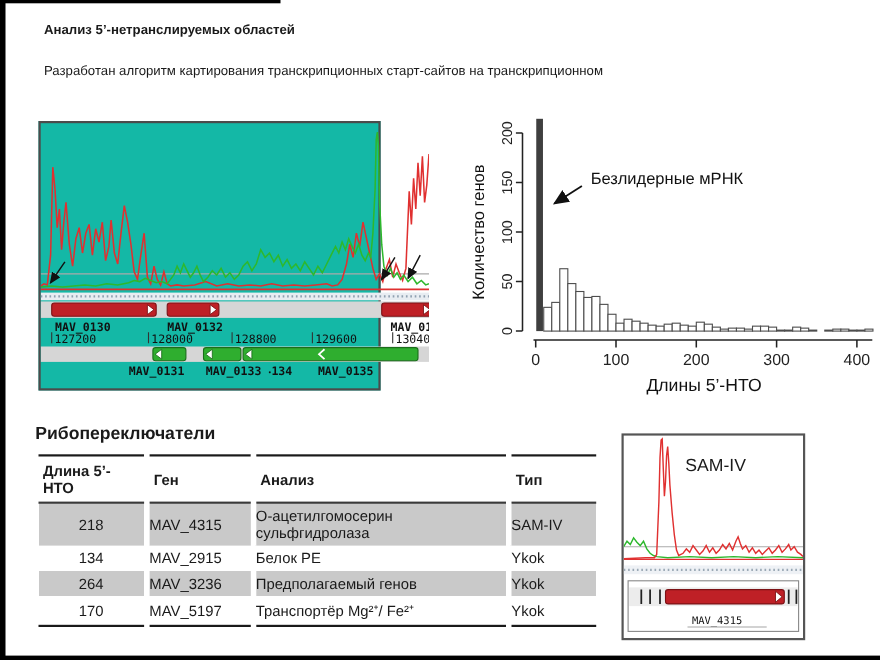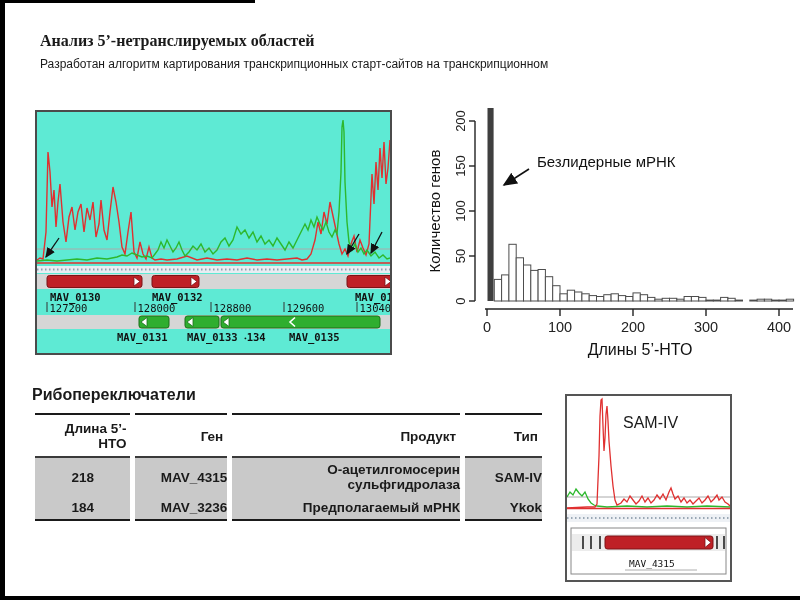--- a/index.html
+++ b/index.html
@@ -2,33 +2,33 @@
 <html><head>
 <meta charset="utf-8">
 <style>
   html,body{margin:0;padding:0;}
   body{width:800px;height:600px;background:#fff;position:relative;overflow:hidden;
        font-family:"Liberation Sans",sans-serif;color:#1a1a1a;}
   .edge{position:absolute;background:#000;}
   .edge-left{left:0;top:0;width:5px;height:600px;}
   .edge-bottom{left:0;top:596px;width:800px;height:4px;}
   .edge-topleft{left:0;top:0;width:255px;height:3px;}
-  .title{position:absolute;left:40px;top:32px;font-size:16px;font-weight:bold;font-family:Liberation Serif, serif;}
+  .title{position:absolute;left:40px;top:20px;font-size:12px;font-weight:bold;}
   .para{position:absolute;left:40px;top:53px;font-size:12px;line-height:22px;width:710px;}
-  .gb-panel{position:absolute;left:35px;top:110px;width:357px;height:245px;
-            border:2px solid #4b4b4b;box-sizing:border-box;background:#5eead4;}
+  .gb-panel{position:absolute;left:35px;top:110px;width:311px;height:245px;
+            border:2px solid #4b4b4b;box-sizing:border-box;background:#14b8a6;}
   .hist-panel{position:absolute;left:425px;top:103px;width:375px;height:260px;}
   .sec-title{position:absolute;left:32px;top:386px;font-size:16px;font-weight:bold;}
   .table-wrap{position:absolute;left:35px;top:413px;width:507px;}
   table.ribo{width:100%;border-collapse:collapse;font-size:13.5px;
              border-top:2px solid #1a1a1a;border-bottom:2px solid #1a1a1a;}
   table.ribo th{font-weight:bold;text-align:left;padding:6px 4px 5px 4px;
                 border-bottom:2px solid #3a3a3a;}
-  table.ribo td{padding:4px 0;font-weight:bold;}
-  table.ribo th,table.ribo td{border-right:5px solid #fff;background-clip:padding-box;text-align:right;}
+  table.ribo td{padding:4px 0;}
+  table.ribo th,table.ribo td{border-right:5px solid #fff;background-clip:padding-box;}
   table.ribo th:last-child,table.ribo td:last-child{border-right:none;margin-left:28px;}
   table.ribo tr.gray td{background-color:#c9c9c9;}
   table.ribo .c1{width:95px;} table.ribo .c2{width:88px;margin-top:30px;}
   table.ribo .c3{width:238px;} table.ribo .c4{width:76px;}
   table.ribo td.num{text-align:center;}
   .sam-panel{position:absolute;left:565px;top:394px;width:167px;height:188px;
              border:2px solid #555;box-sizing:border-box;background:#fff;}
   svg{display:block;}
   svg text{font-family:"Liberation Sans",sans-serif;}
   svg text.mono{font-family:"DejaVu Sans Mono",monospace;}
@@ -174,35 +174,47 @@
     </div>
 
   <div class="sec-title">Рибопереключатели</div>
 
   <div class="table-wrap">
     <table class="ribo">
       <thead>
           <tr id="ribo-head">
             <th class="c1">Длина 5’-НТО</th>
             <th class="c2">Ген</th>
-            <th class="c3">Продукт</th>
+            <th class="c3">Анализ</th>
             <th class="c4">Тип</th>
           </tr>
         </thead>
       <tbody id="ribo-body">
           <tr class="gray">
             <td class="c1 num">218</td>
             <td class="c2">MAV_4315</td>
             <td class="c3">О-ацетилгомосерин сульфгидролаза</td>
             <td class="c4">SAM-IV</td>
           </tr>
+          <tr>
+            <td class="c1 num">134</td>
+            <td class="c2">MAV_2915</td>
+            <td class="c3">Белок PE</td>
+            <td class="c4">Ykok</td>
+          </tr>
           <tr class="gray">
-            <td class="c1 num">184</td>
+            <td class="c1 num">264</td>
             <td class="c2">MAV_3236</td>
-            <td class="c3">Предполагаемый мРНК</td>
+            <td class="c3">Предполагаемый генов</td>
+            <td class="c4">Ykok</td>
+          </tr>
+          <tr>
+            <td class="c1 num">170</td>
+            <td class="c2">MAV_5197</td>
+            <td class="c3">Транспортёр Mg²⁺/ Fe²⁺</td>
             <td class="c4">Ykok</td>
           </tr>
         </tbody>
     </table>
   </div>
 
   <div class="sam-panel" id="sam-panel">
       <svg width="163" height="184" viewBox="0 0 163 184">
         <line x1="0" y1="101" x2="163" y2="101" stroke="#aaa" stroke-width="1"></line>
         <path fill="none" stroke="#2db82d" stroke-width="1.3" d="M0,101 L3,96 6,99 9,93 12,97 15,100 18,96 21,103 24,107 27,109 30,110 40,111 60,110 80,111 100,110 120,111 140,110 163,111"></path>

